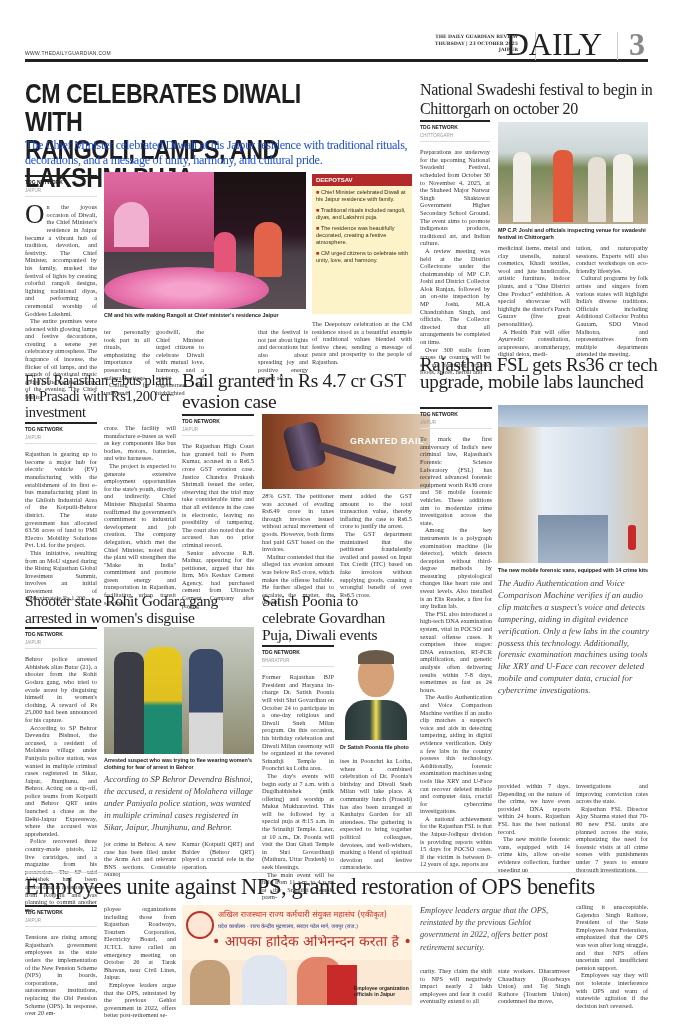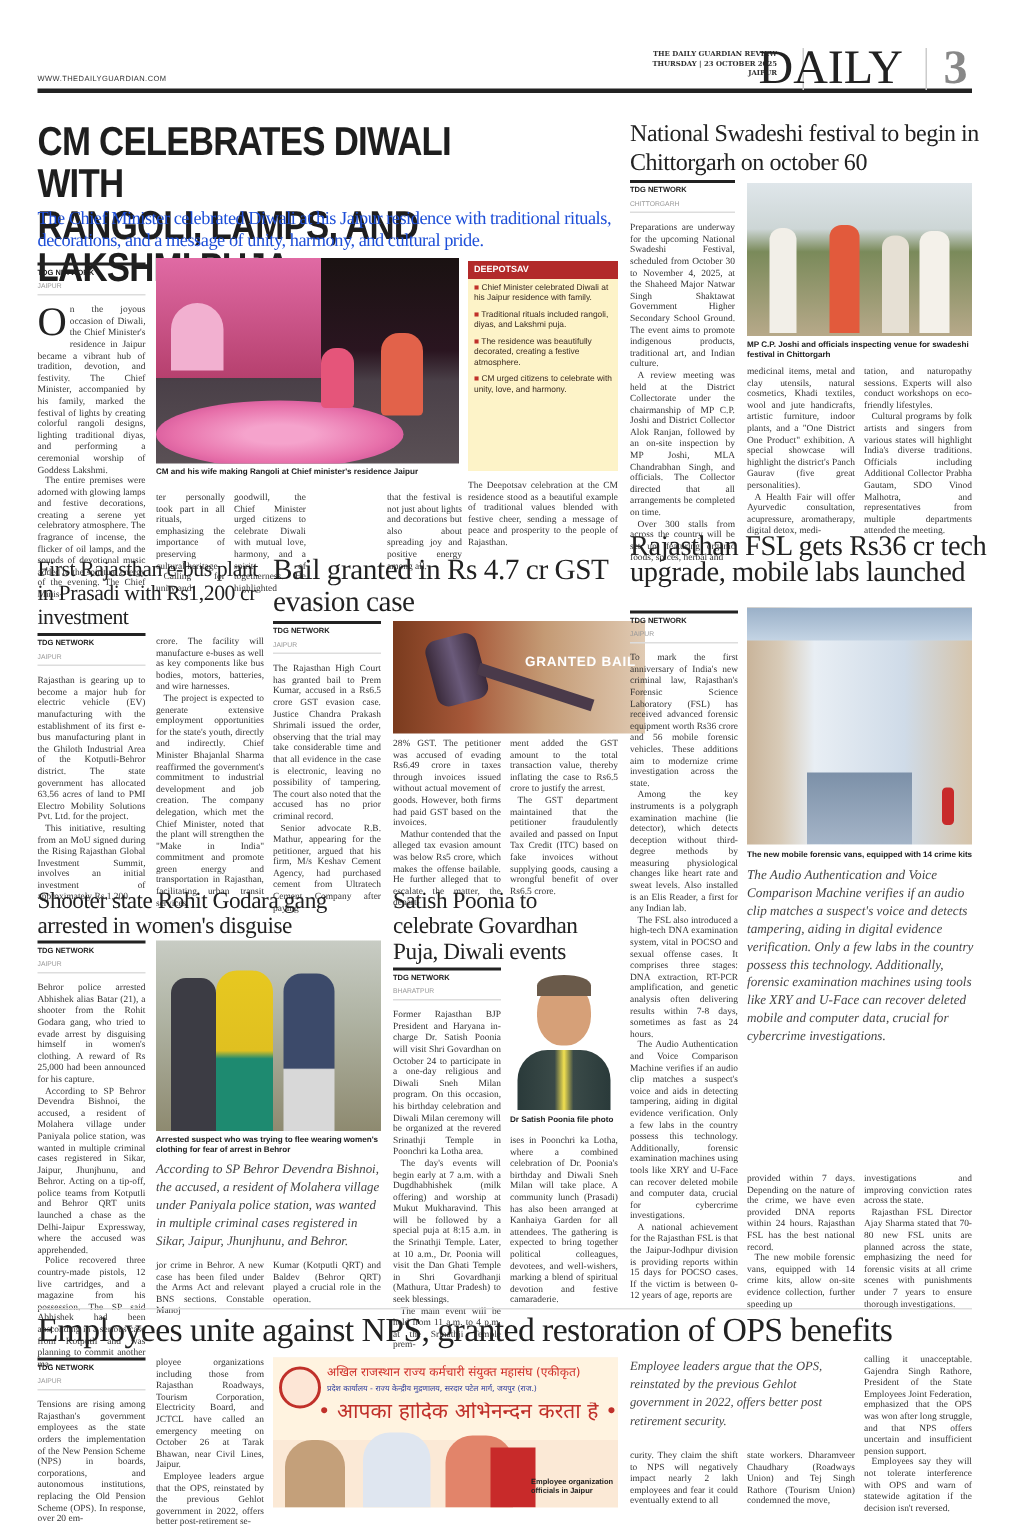--- a/index.html
+++ b/index.html
@@ -63,21 +63,21 @@
   <div style="background:#b22a2a;color:#fff;font-family:'Liberation Sans',sans-serif;font-weight:bold;font-size:6px;padding:3px 4px">DEEPOTSAV</div>
   <div style="padding:3px 4px;font-family:'Liberation Sans',sans-serif;font-size:5.6px;line-height:7px;color:#3a2a20">
     <div style="margin-bottom:4px"><span style="color:#c0302a">■ </span><span>Chief Minister celebrated Diwali at his Jaipur residence with family.</span></div>
     <div style="margin-bottom:4px"><span style="color:#c0302a">■ </span><span>Traditional rituals included rangoli, diyas, and Lakshmi puja.</span></div>
     <div style="margin-bottom:4px"><span style="color:#c0302a">■ </span><span>The residence was beautifully decorated, creating a festive atmosphere.</span></div>
     <div><span style="color:#c0302a">■ </span><span>CM urged citizens to celebrate with unity, love, and harmony.</span></div>
   </div>
 </div>
 <div class="abs body" style="left:312px;top:320px;width:100px"><span>The Deepotsav celebration at the CM residence stood as a beautiful example of traditional values blended with festive cheer, sending a message of peace and prosperity to the people of Rajasthan.</span></div>
 
-<div class="abs hl" style="left:420px;top:80px;width:250px;font-size:16px;line-height:19px;letter-spacing:-.3px">National Swadeshi festival to begin in Chittorgarh on october 60</div>
+<div class="abs hl" style="left:420px;top:80px;width:250px;font-size:16px;line-height:19px;letter-spacing:-.3px">National Swadeshi festival to begin in Chittorgarh on october 20</div>
 <div class="abs body" style="left:420px;top:120px;width:70px">
   <div class="byline">
       <span class="n">TDG NETWORK</span>
       <span class="c">CHITTORGARH</span>
     </div>
   <span>Preparations are underway for the upcoming National Swadeshi Festival, scheduled from October 30 to November 4, 2025, at the Shaheed Major Natwar Singh Shaktawat Government Higher Secondary School Ground. The event aims to promote indigenous products, traditional art, and Indian culture.</span>
   <p>A review meeting was held at the District Collectorate under the chairmanship of MP C.P. Joshi and District Collector Alok Ranjan, followed by an on-site inspection by MP Joshi, MLA Chandrabhan Singh, and officials. The Collector directed that all arrangements be completed on time.</p>
   <p>Over 300 stalls from across the country will be set up, featuring organic foods, spices, herbal and</p>
 </div>
 <div class="abs photo" style="left:498px;top:122px;width:150px;height:102px;background:linear-gradient(180deg,#dfe6ea 0%,#cdd6d6 30%,#7a8a5a 45%,#b7a98a 100%)">

